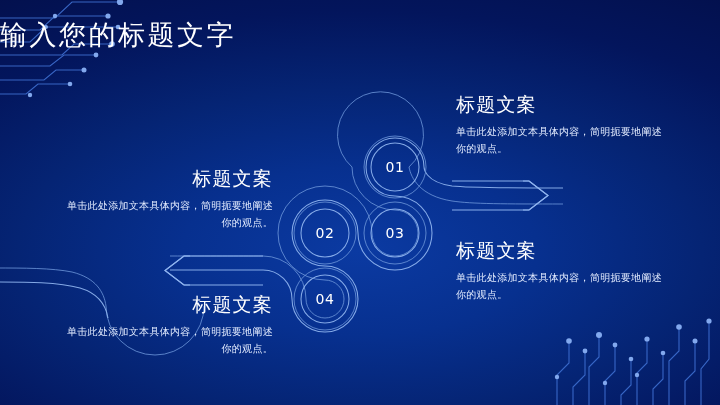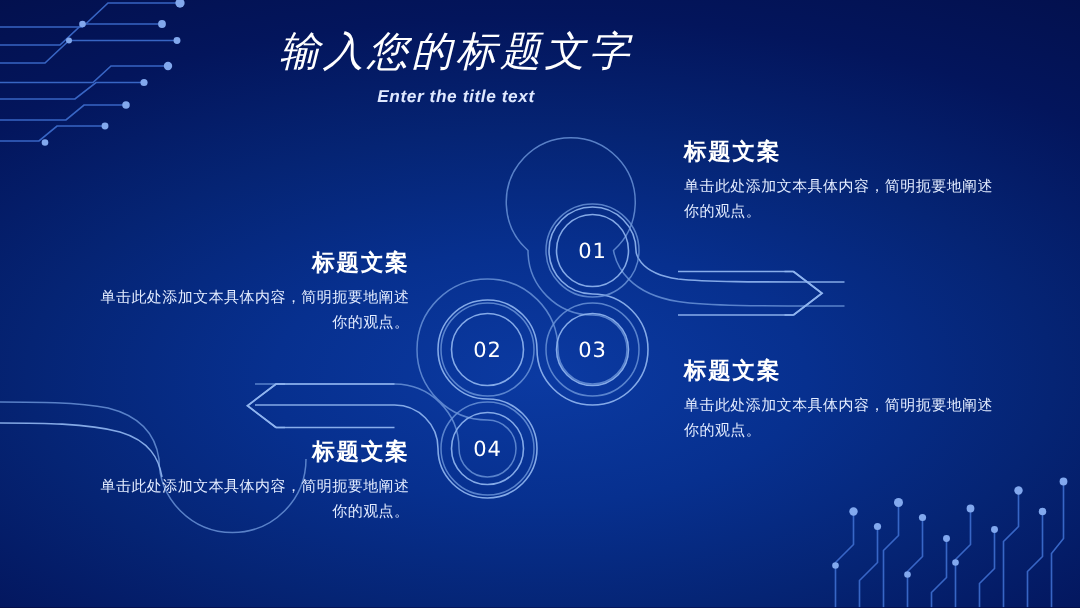--- a/index.html
+++ b/index.html
@@ -13,41 +13,40 @@
     background:
       radial-gradient(ellipse 95% 80% at 50% 62%, #0b3aa2 0%, #07308f 26%, #052474 50%, #03155c 74%, #030f4a 100%),
       linear-gradient(90deg,#040c42 0%, #06186a 28%, #07308f 50%, #06186a 74%, #040c42 100%);
   }
   .deco{position:absolute;pointer-events:none;}
   #deco-tl{left:0;top:0;width:180px;height:110px;opacity:.95;}
   #deco-br{right:0;bottom:0;width:175px;height:90px;opacity:.95;}
 
   
   #title-block{
-    position:absolute;left:0;top:20px;width:608px;text-align:center;font-style:italic;
+    position:absolute;left:0;top:20px;width:608px;
   }
   #main-title{
     font-size:27px;color:#ffffff;letter-spacing:2.5px;
     font-family:"DejaVu Sans","Liberation Sans",sans-serif;
     line-height:1.1;font-weight:400;
   }
   #sub-title{
     margin-top:9px;font-size:11.5px;color:#dfe8ff;letter-spacing:.4px;
     font-weight:700;
   }
 
   
   #diagram{position:absolute;left:0;top:0;width:720px;height:405px;}
 
   
   .callout{position:absolute;width:215px;}
   .callout .c-head{
-    font-size:15px;color:#ffffff;letter-spacing:1.2px;margin-bottom:6px;
-    font-family:"DejaVu Sans","Liberation Sans",sans-serif;
-    font-weight:bold;
+    font-size:19px;color:#ffffff;letter-spacing:1.2px;margin-bottom:6px;
+    font-family:"DejaVu Sans","Liberation Sans",sans-serif;
   }
   .callout .c-body{
     font-size:10px;color:#e3ecff;line-height:1.65;letter-spacing:.3px;
     font-family:"DejaVu Sans","Liberation Sans",sans-serif;
   }
   .callout.left{right:auto;text-align:right;}
   .callout.right{text-align:left;}
 
   #callout-1{left:456px;top:92px;}
   #callout-2{left:58px;top:166px;}
@@ -113,21 +112,20 @@
       <circle cx="150" cy="26" r="2.5"></circle>
       <circle cx="164" cy="6" r="2.6"></circle>
       <circle cx="12" cy="62" r="2.2"></circle>
       <circle cx="60" cy="68" r="2.2"></circle>
       <circle cx="92" cy="60" r="2.2"></circle>
     </g>
   </svg>
 
   <div id="title-block">
     <div id="main-title">输入您的标题文字</div>
-    <div id="sub-title">Enter the title text</div>
   </div>
 
   <svg id="diagram" viewBox="0 0 720 405" xmlns="http://www.w3.org/2000/svg">
     <defs>
       <style>
         .ln{fill:none;stroke:#8fb4ef;stroke-width:1.05;opacity:.92;}
         .ln-soft{fill:none;stroke:#6e97db;stroke-width:1.0;opacity:.80;}
         .arw{fill:none;stroke:#8fb4ef;stroke-width:1.1;opacity:.95;}
       </style>
     </defs>

